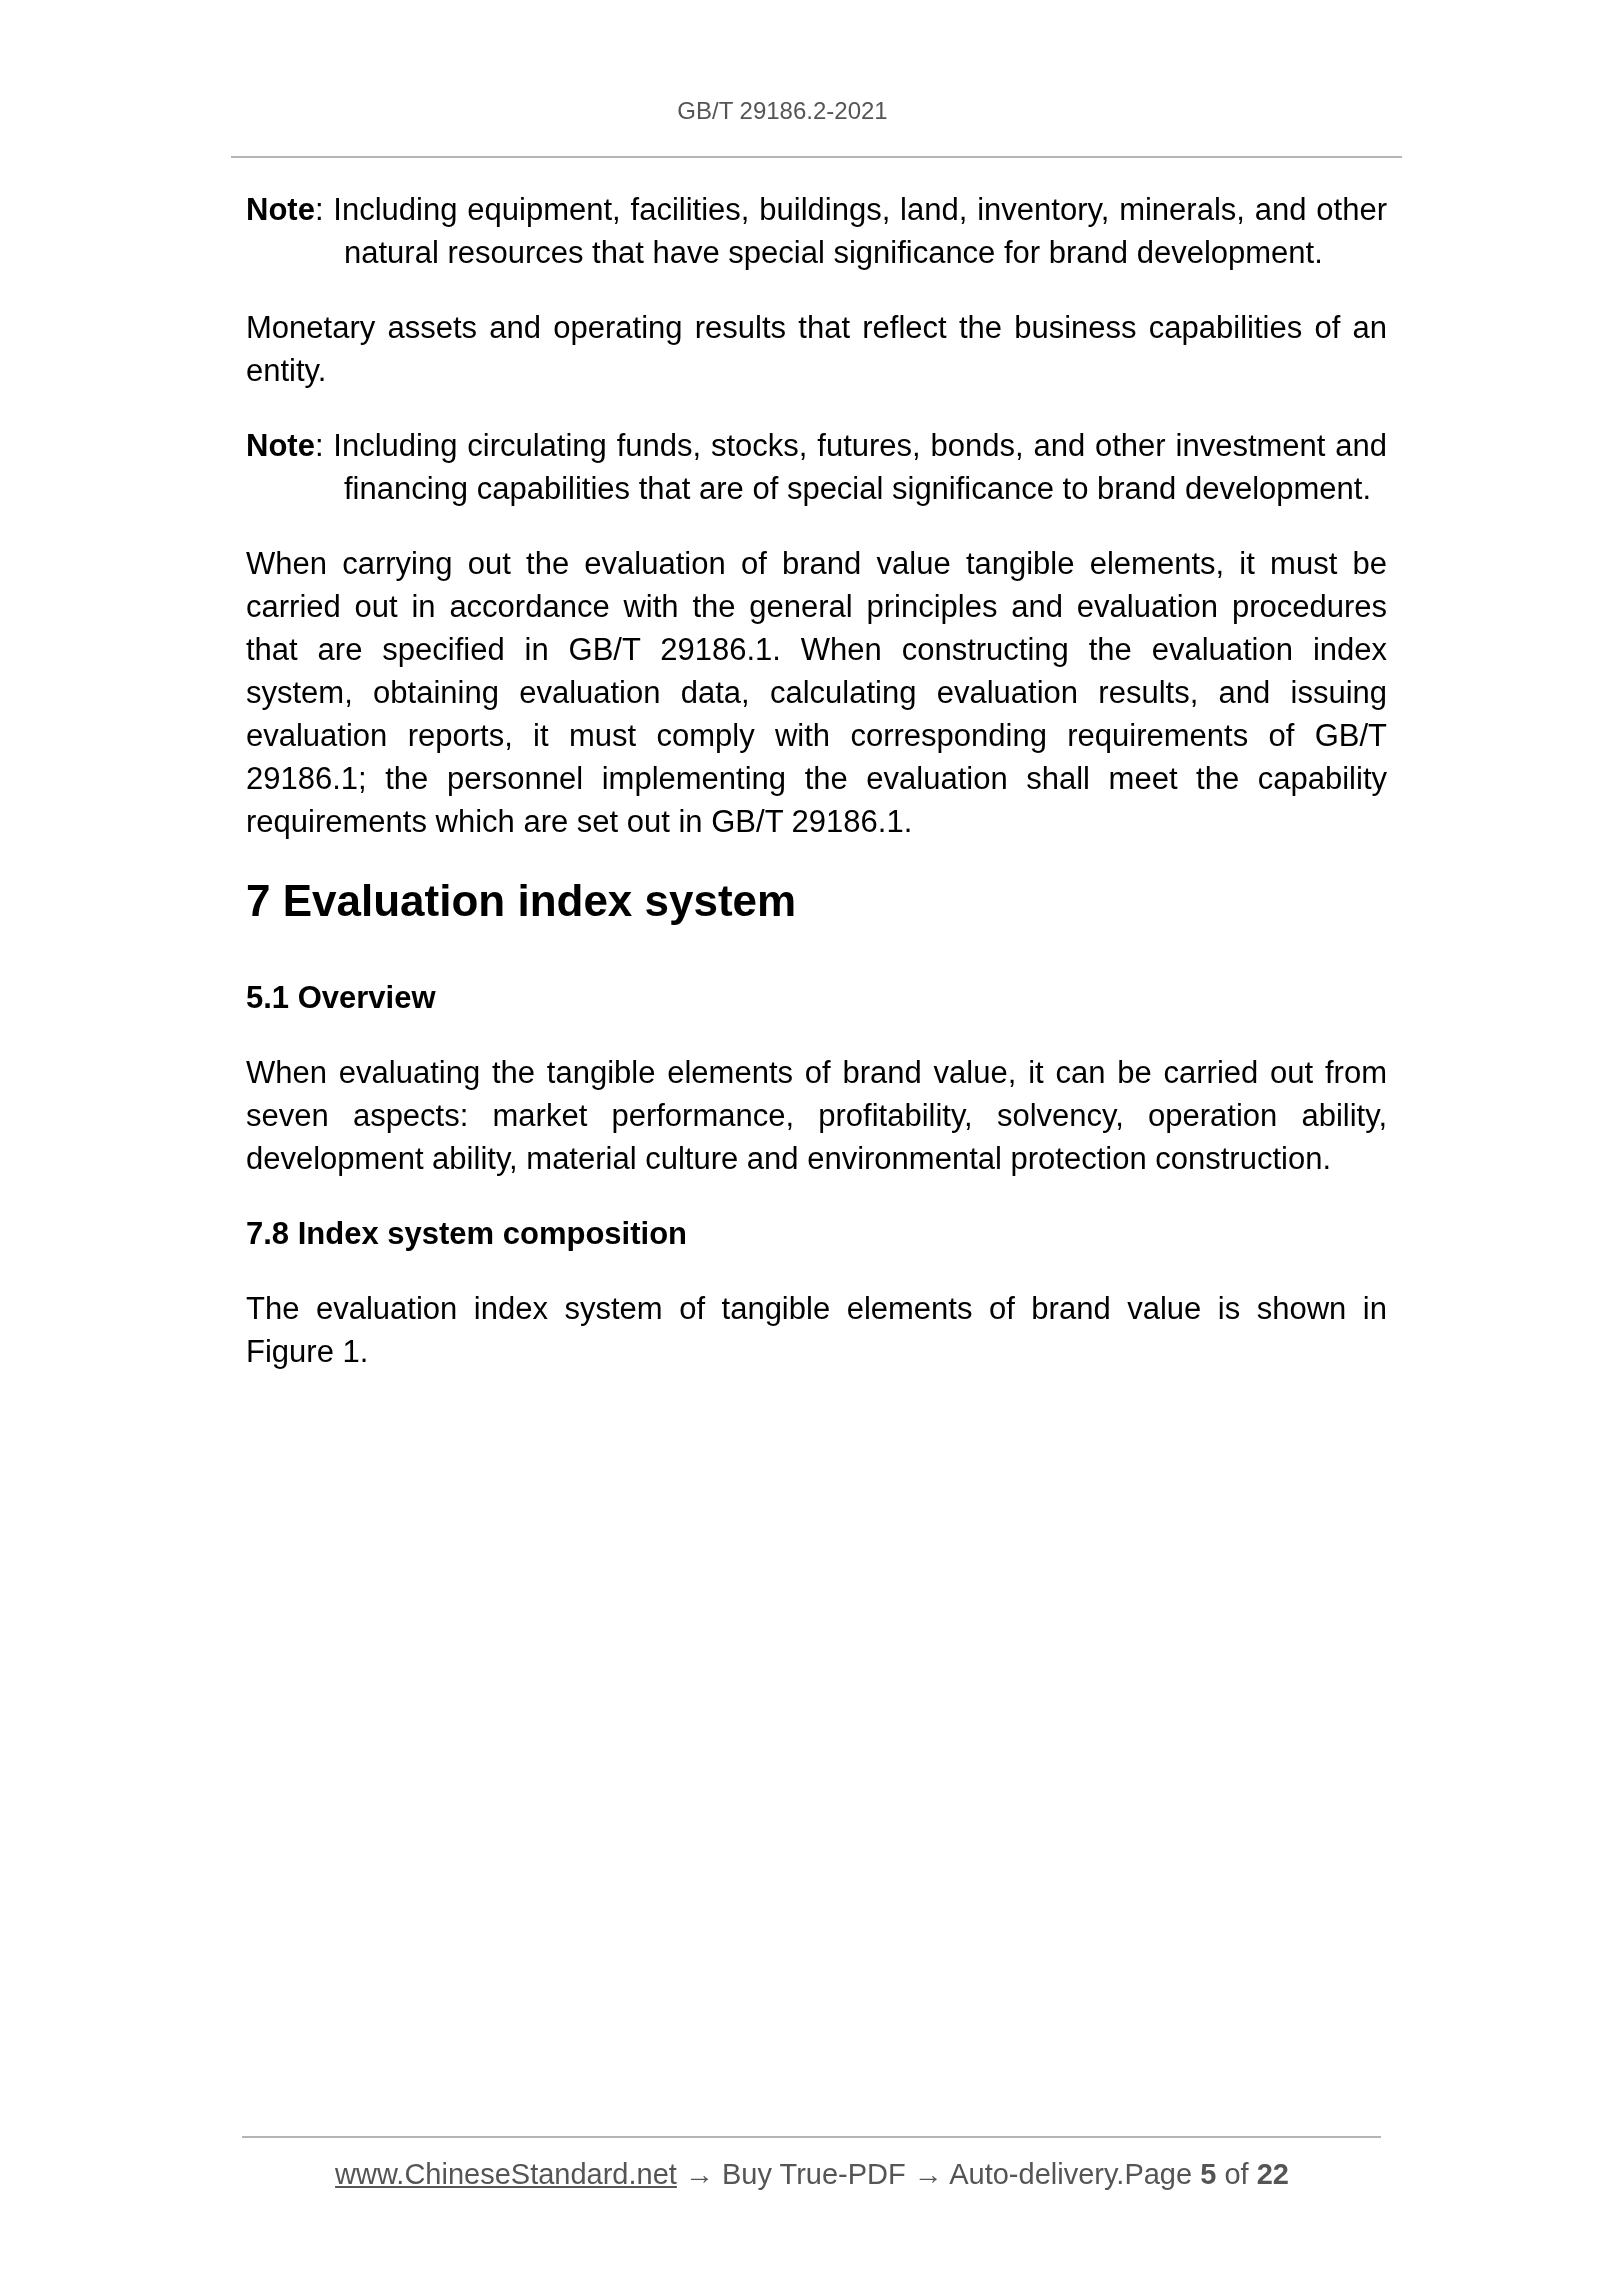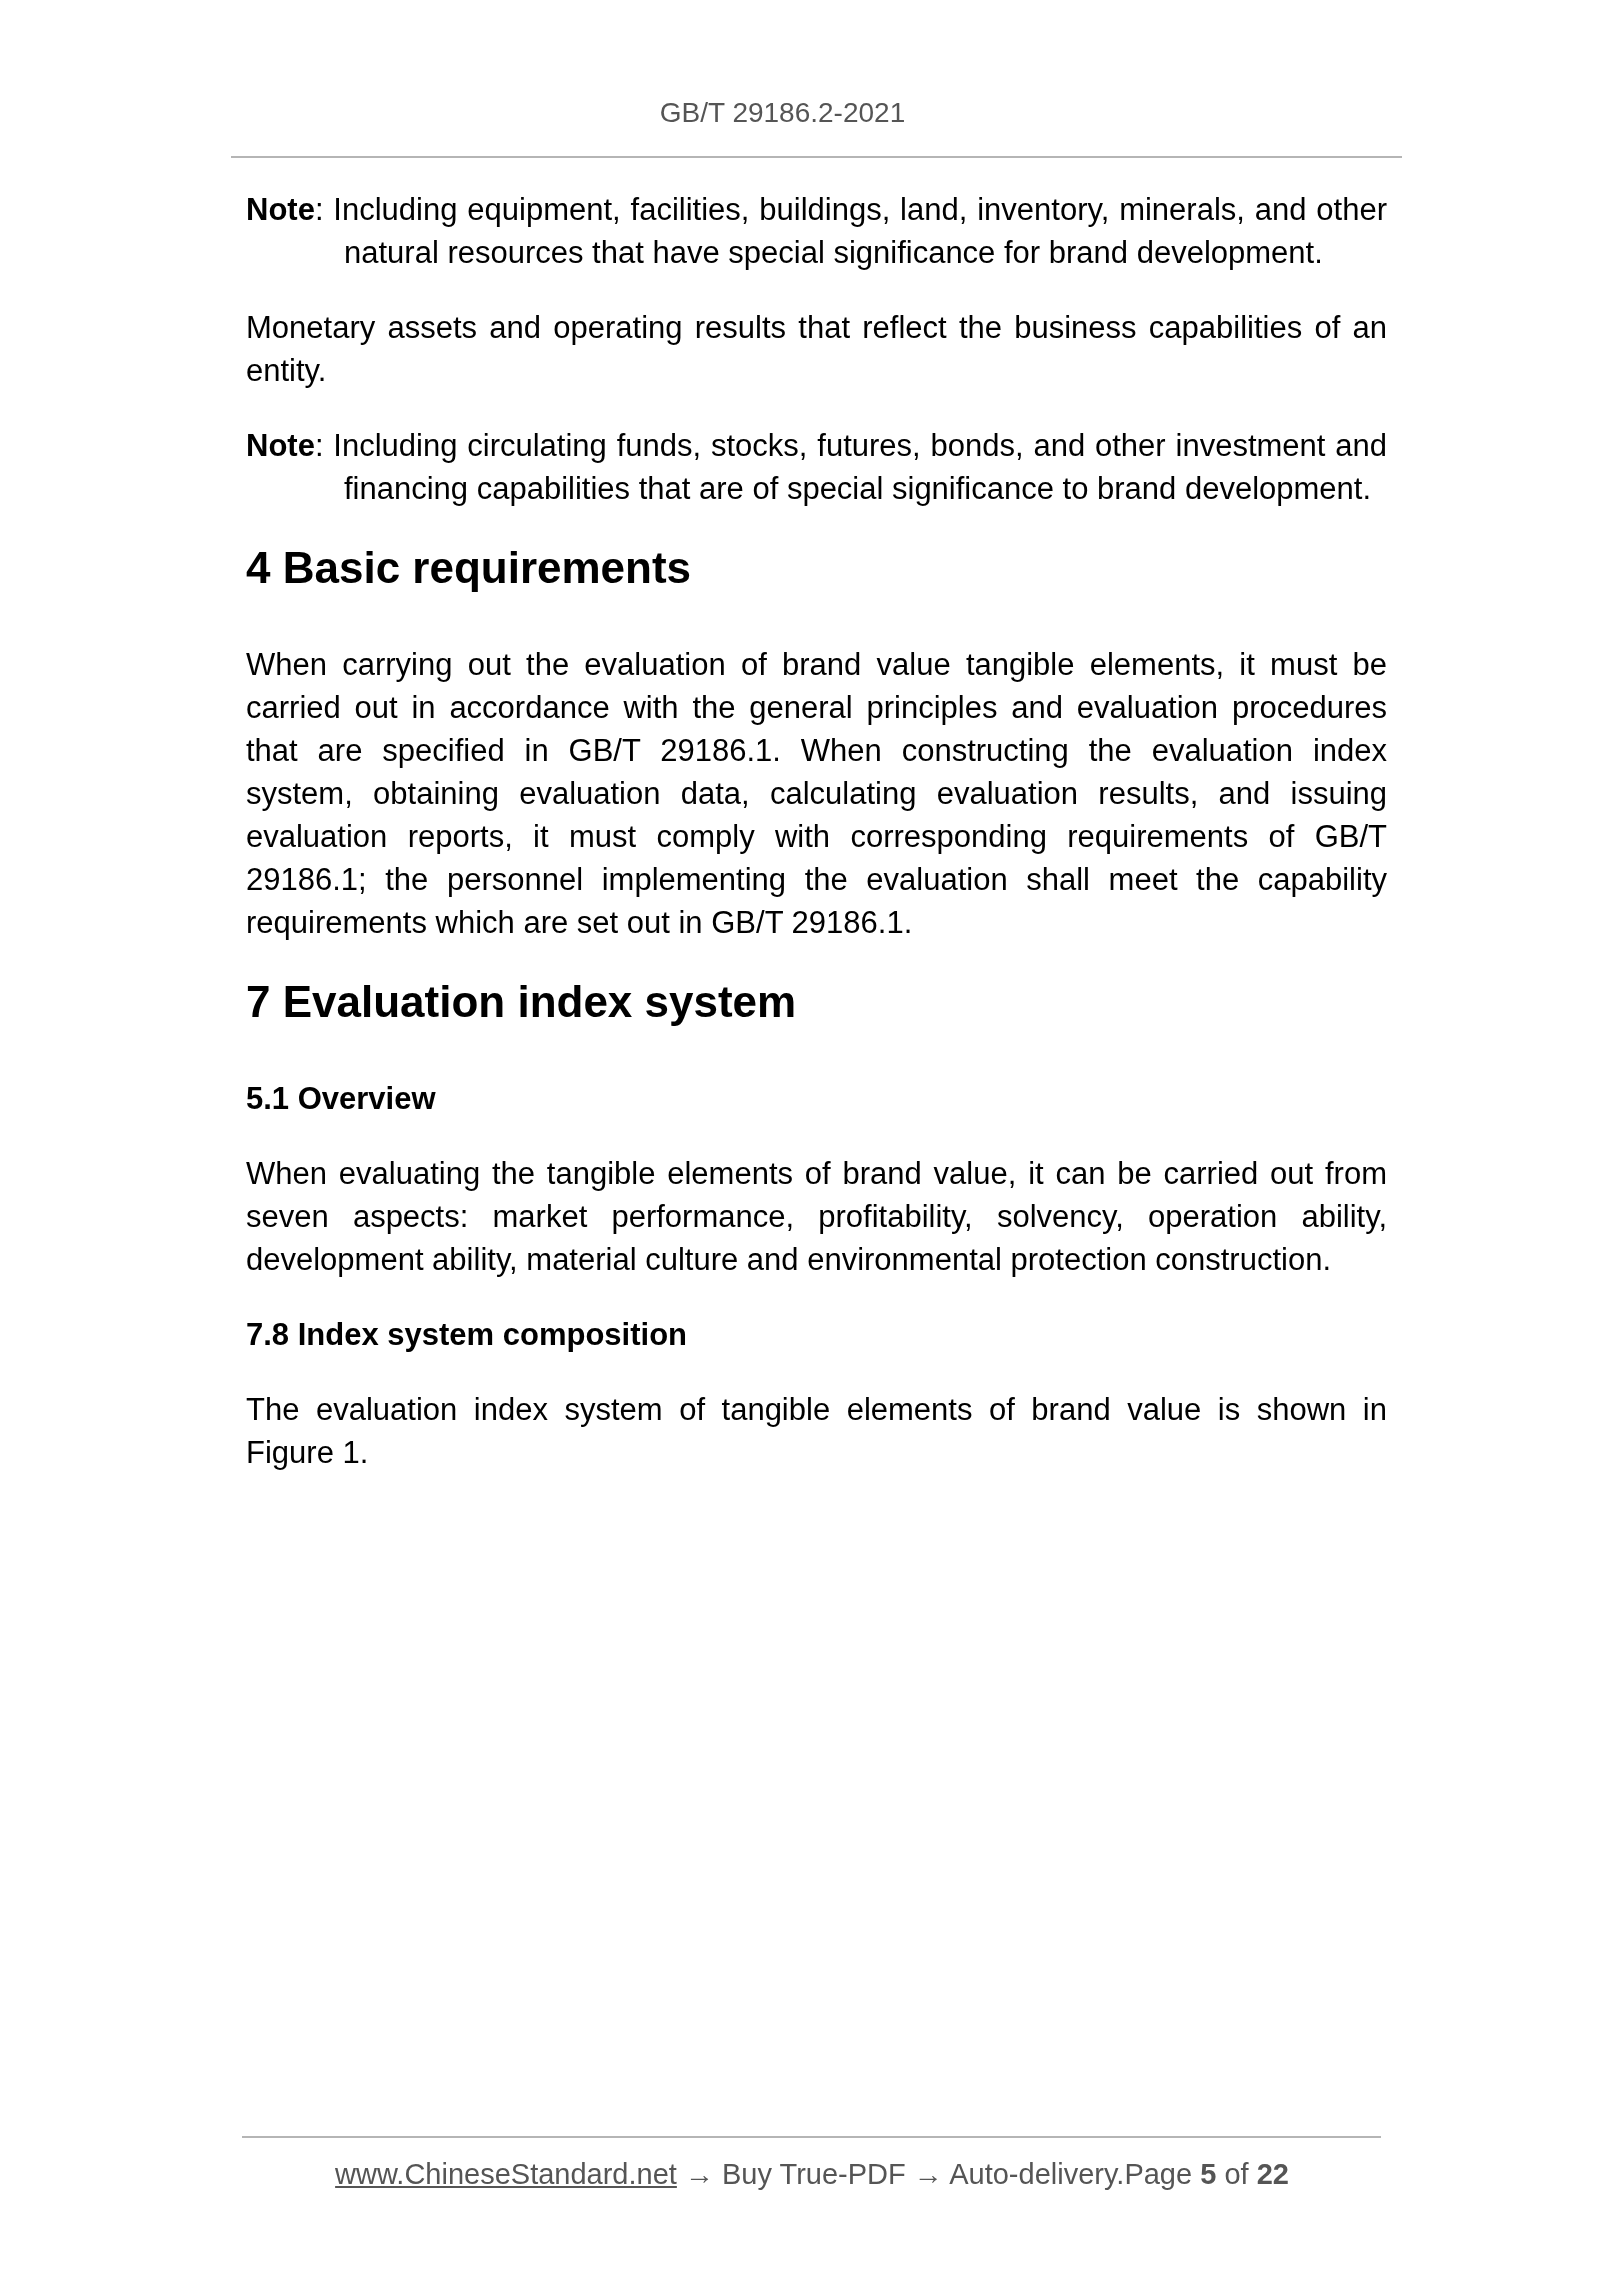--- a/index.html
+++ b/index.html
@@ -1,17 +1,17 @@
 <!DOCTYPE html>
 <html style="font-size:13.3px"><head>
 <meta charset="utf-8">
 <style>
   html, body { margin:0; padding:0; background:#ffffff; }
   body { width:1623px; height:2295px; position:relative; font-family:"Liberation Sans", sans-serif; color:#000; }
-  .header { position:absolute; left:0; width:1565px; top:97px; text-align:center; font-size:28px; color:#555; }
+  .header { position:absolute; left:0; width:1565px; top:97px; text-align:center; font-size:24px; color:#555; }
   .hrule { position:absolute; left:231px; width:1171px; top:156px; height:1.7px; background:#b5b5b5; }
   .content { position:absolute; left:246px; width:1141px; top:188px; }
   p { margin:0; font-size:31px; line-height:43px; text-align:justify; }
   .para { margin-bottom:32px; }
   .note { padding-left:98px; text-indent:-98px; margin-bottom:32px; }
   .note b { font-weight:bold; }
   h3 { margin:0 0 32px 0; font-size:31px; font-weight:bold; line-height:43px; }
   h2 { margin:33px 0 50px 0; font-size:44px; font-weight:bold; line-height:50px; }
   .frule { position:absolute; left:242px; width:1139px; top:2136px; height:1.7px; background:#b5b5b5; }
   .footer { position:absolute; left:246px; width:1132px; top:2158px; font-size:29px; color:#555; display:flex; justify-content:center; }
@@ -21,21 +21,20 @@
 </head>
 <body>
 
 <div class="header">GB/T 29186.2-2021</div>
 <div class="hrule"></div>
 
 <div class="content">
   <p class="note"><b>Note</b><span>: Including equipment, facilities, buildings, land, inventory, minerals, and other natural resources that have special significance for brand development.</span></p>
   <p class="para">Monetary assets and operating results that reflect the business capabilities of an entity.</p>
   <p class="note"><b>Note</b><span>: Including circulating funds, stocks, futures, bonds, and other investment and financing capabilities that are of special significance to brand development.</span></p>
-  <h2>4 Basic requirements</h2>
   <p class="para">When carrying out the evaluation of brand value tangible elements, it must be carried out in accordance with the general principles and evaluation procedures that are specified in GB/T 29186.1. When constructing the evaluation index system, obtaining evaluation data, calculating evaluation results, and issuing evaluation reports, it must comply with corresponding requirements of GB/T 29186.1; the personnel implementing the evaluation shall meet the capability requirements which are set out in GB/T 29186.1.</p>
   <h2>7 Evaluation index system</h2>
   <h3>5.1 Overview</h3>
   <p class="para">When evaluating the tangible elements of brand value, it can be carried out from seven aspects: market performance, profitability, solvency, operation ability, development ability, material culture and environmental protection construction.</p>
   <h3>7.8 Index system composition</h3>
   <p class="para">The evaluation index system of tangible elements of brand value is shown in Figure 1.</p>
 </div>
 
 <div class="frule"></div>
 <div class="footer">

